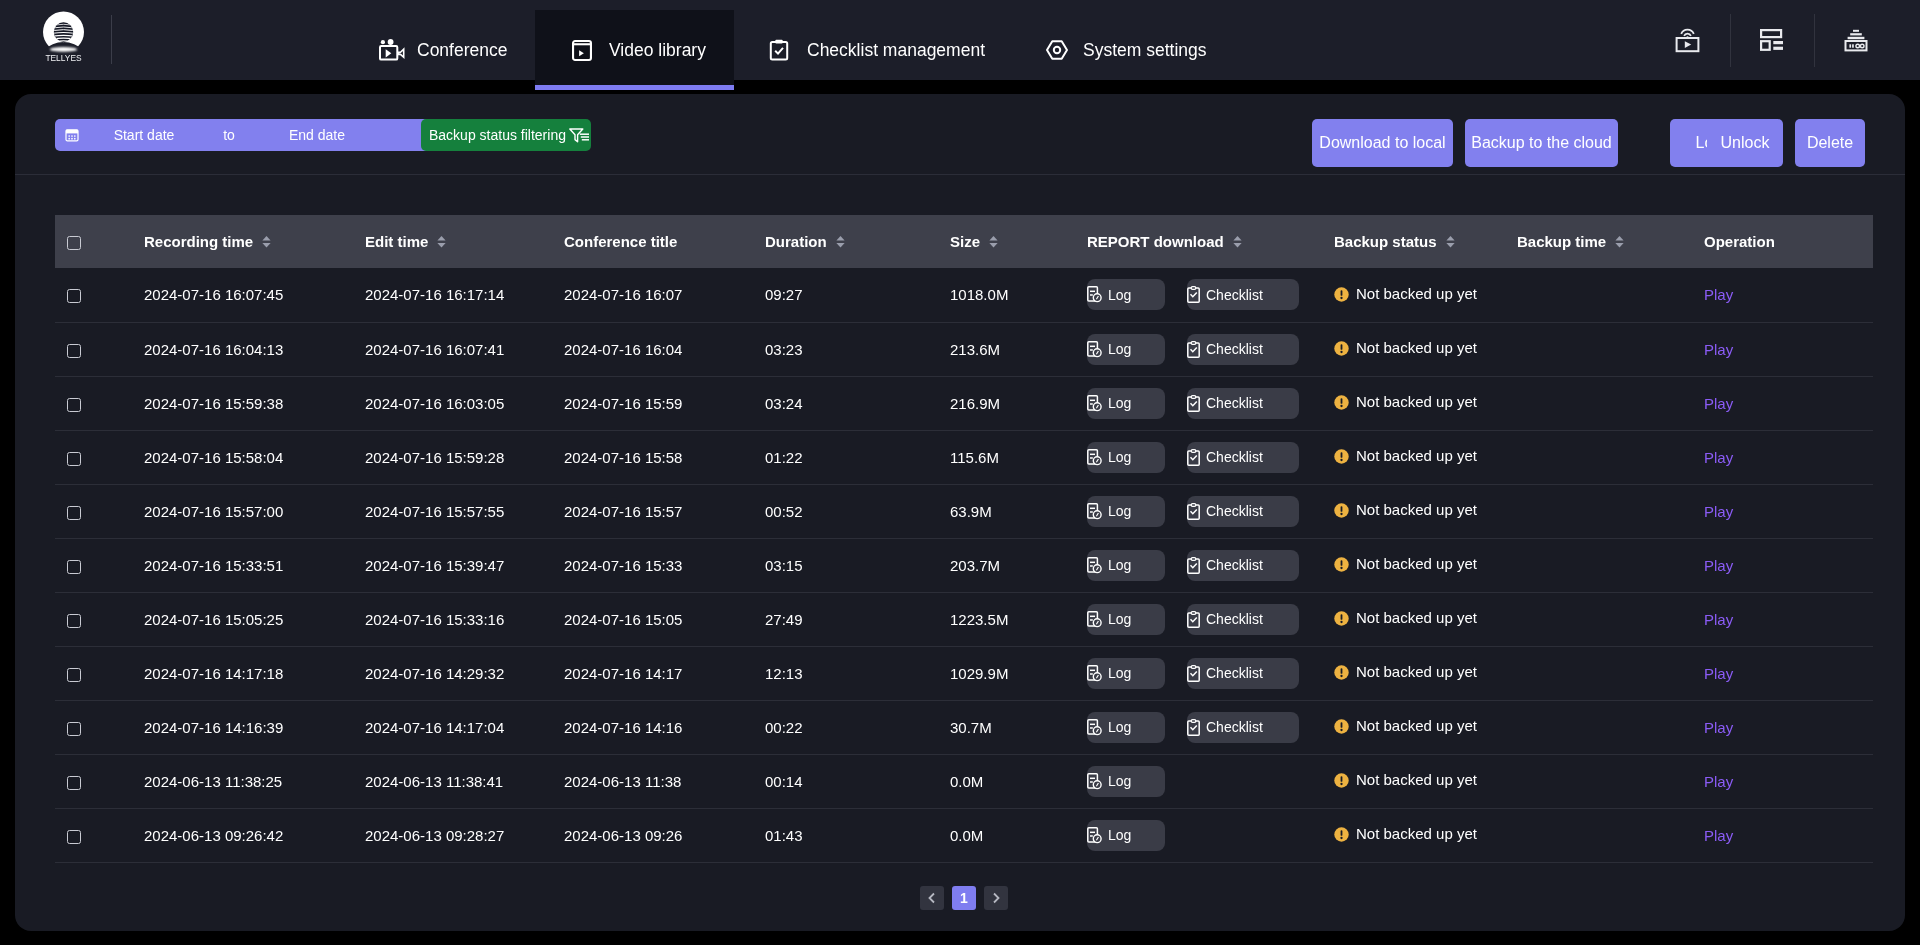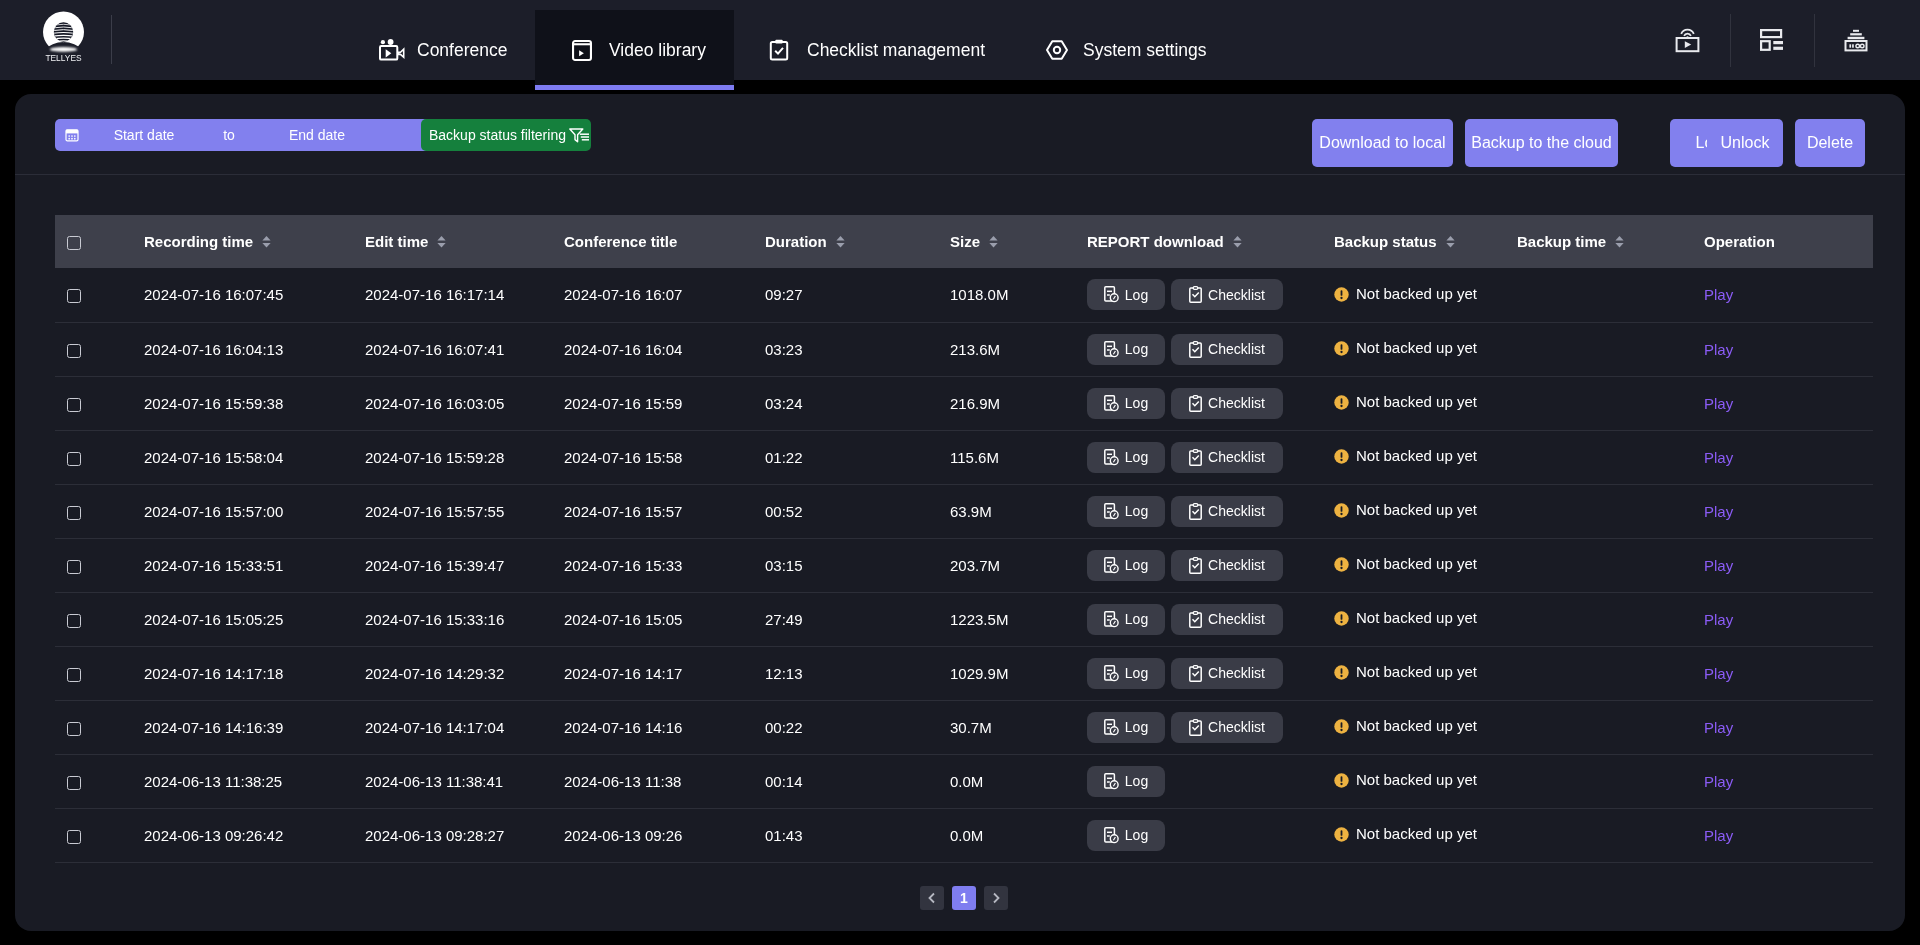--- a/index.html
+++ b/index.html
@@ -23,23 +23,23 @@
 .datebtn span { position:absolute; top:0; line-height:32px; white-space:nowrap; text-align:center; }
 .filterbtn { position:absolute; left:406px; top:25px; width:170px; height:32px; background:#15803d; border-radius:5px; font-size:14px; color:#fff; line-height:32px; padding-left:8px; white-space:nowrap; }
 .filterbtn svg { position:absolute; right:1px; top:9px; }
 .pdivider { position:absolute; left:0; top:80px; width:1890px; height:1px; background:#2b2d38; }
 
 table { position:absolute; left:40px; top:121px; width:1818px; border-collapse:collapse; table-layout:fixed; }
 th { background:#3e404b; height:53px; font-size:15px; font-weight:bold; text-align:left; color:#fff; white-space:nowrap; }
 td { height:54px; border-bottom:1px solid #2c2e38; font-size:15px; color:#fff; white-space:nowrap; }
 th .sort { display:inline-block; vertical-align:-1px; margin-left:9px; }
 .cb { display:inline-block; width:14px; height:14px; border:1.5px solid #c9cbd3; border-radius:2.5px; margin-left:12px; vertical-align:middle; }
-.gbtn { display:inline-flex; align-items:center; justify-content:center; gap:6px; height:31px; background:#3a3c47; border-radius:8px; font-size:14px; color:#fff; vertical-align:middle; }
+.gbtn { display:inline-flex; align-items:center; justify-content:flex-start; gap:6px; height:31px; background:#3a3c47; border-radius:8px; font-size:14px; color:#fff; vertical-align:middle; }
 .gbtn.log { width:78px; }
-.gbtn.chk { width:112px; margin-left:6px; }
+.gbtn.chk { width:112px; margin-left:22px; }
 .warn { display:inline-block; vertical-align:-3px; margin-right:7px; }
 .play { color:#8b5cf6; }
 
 .pager { position:absolute; left:0; top:792px; width:1890px; height:24px; }
 .pg { position:absolute; top:0; width:24px; height:24px; border-radius:3px; background:#32343f; display:flex; align-items:center; justify-content:center; }
 .pg.cur { background:#7f7df0; font-size:14px; font-weight:bold; color:#fff; }
 </style>
 </head>
 <body>
 <div class="header">

